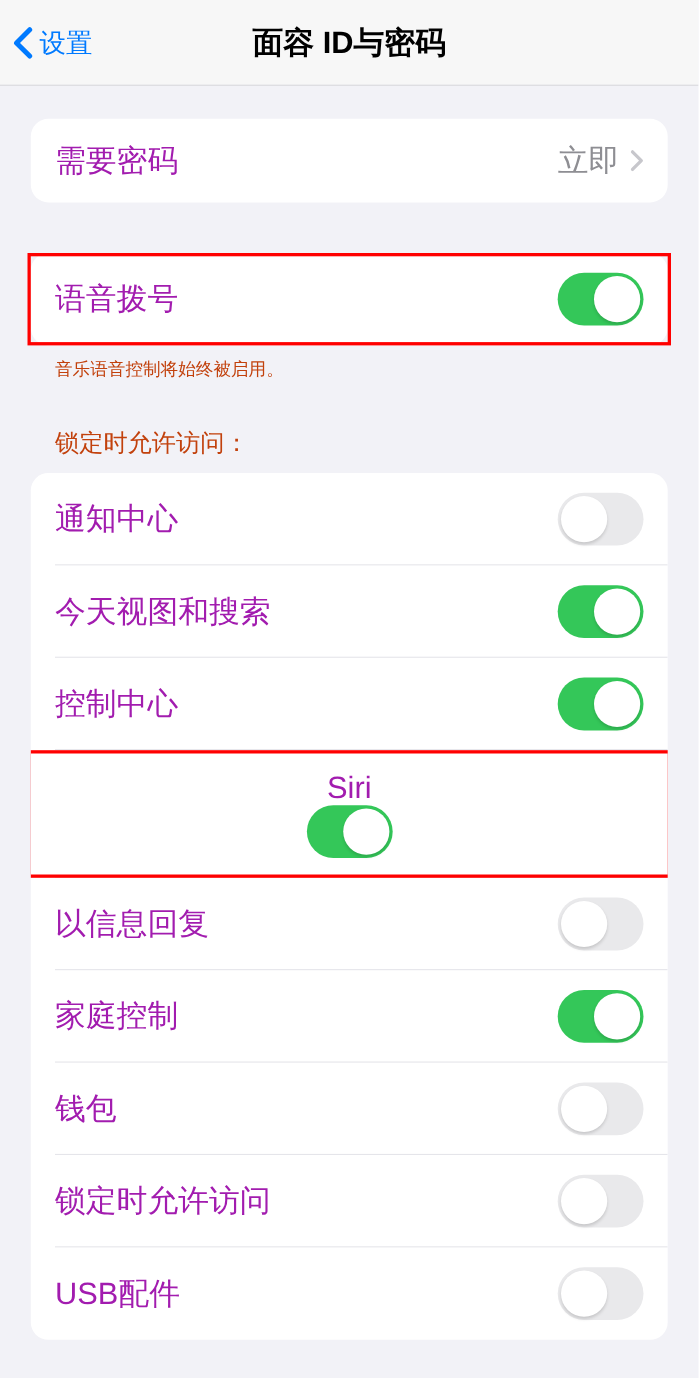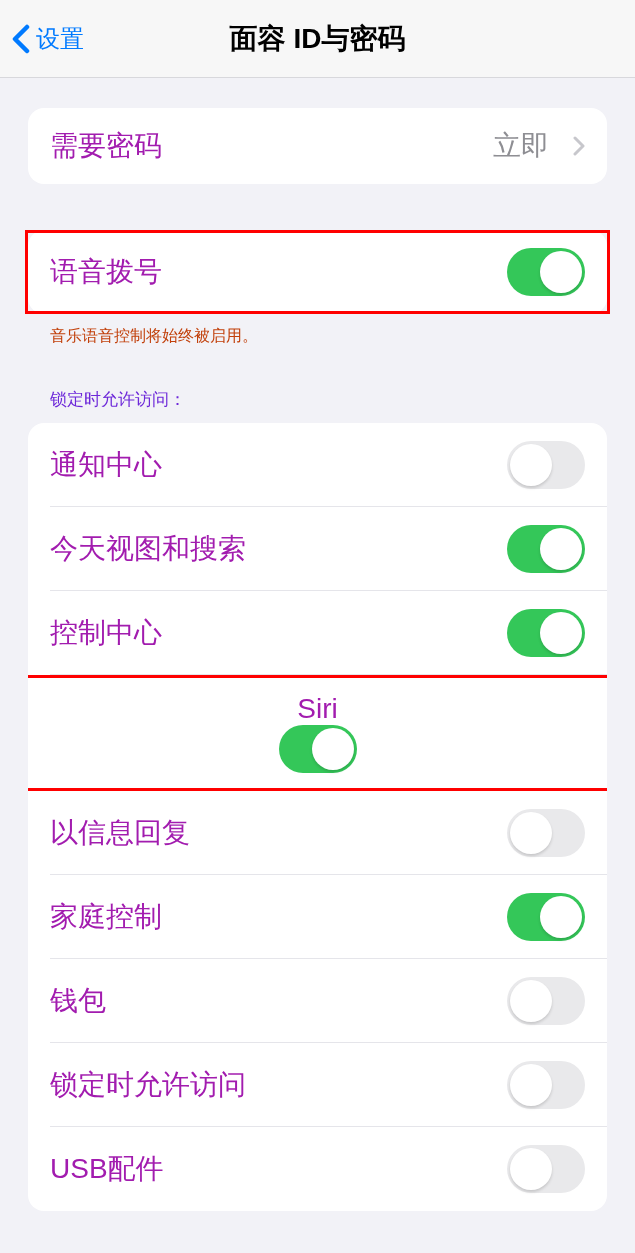--- a/index.html
+++ b/index.html
@@ -74,21 +74,21 @@
       height: 1px;
       background: #e5e5ea;
     }
     .cell-label {
       font-size: 28px;
       color: #a21caf;
     }
     .cell-value-wrap {
       display: flex;
       align-items: center;
-      gap: 24px;
+      gap: 10px;
     }
     .cell-value {
       font-size: 28px;
       color: #8e8e93;
     }
     .chevron-right {
       width: 12px;
       height: 20px;
     }
     .toggle {
@@ -120,22 +120,22 @@
       left: 3px;
     }
     .footer-text {
       font-size: 16px;
       color: #c2410c;
       padding: 12px 22px 0 22px;
       line-height: 1.4;
       font-family: Liberation Mono, monospace;
     }
     .header-text {
-      font-size: 17px;
-      color: #6d28d9;
+      font-size: 22px;
+      color: #c2410c;
       padding: 0 22px 12px 22px;
     }
     .section-highlight {
       position: relative;
     }
     .red-outline-1 {
       position: absolute;
       border: 3px solid #ff0000;
       top: 0;
       left: -3px;

